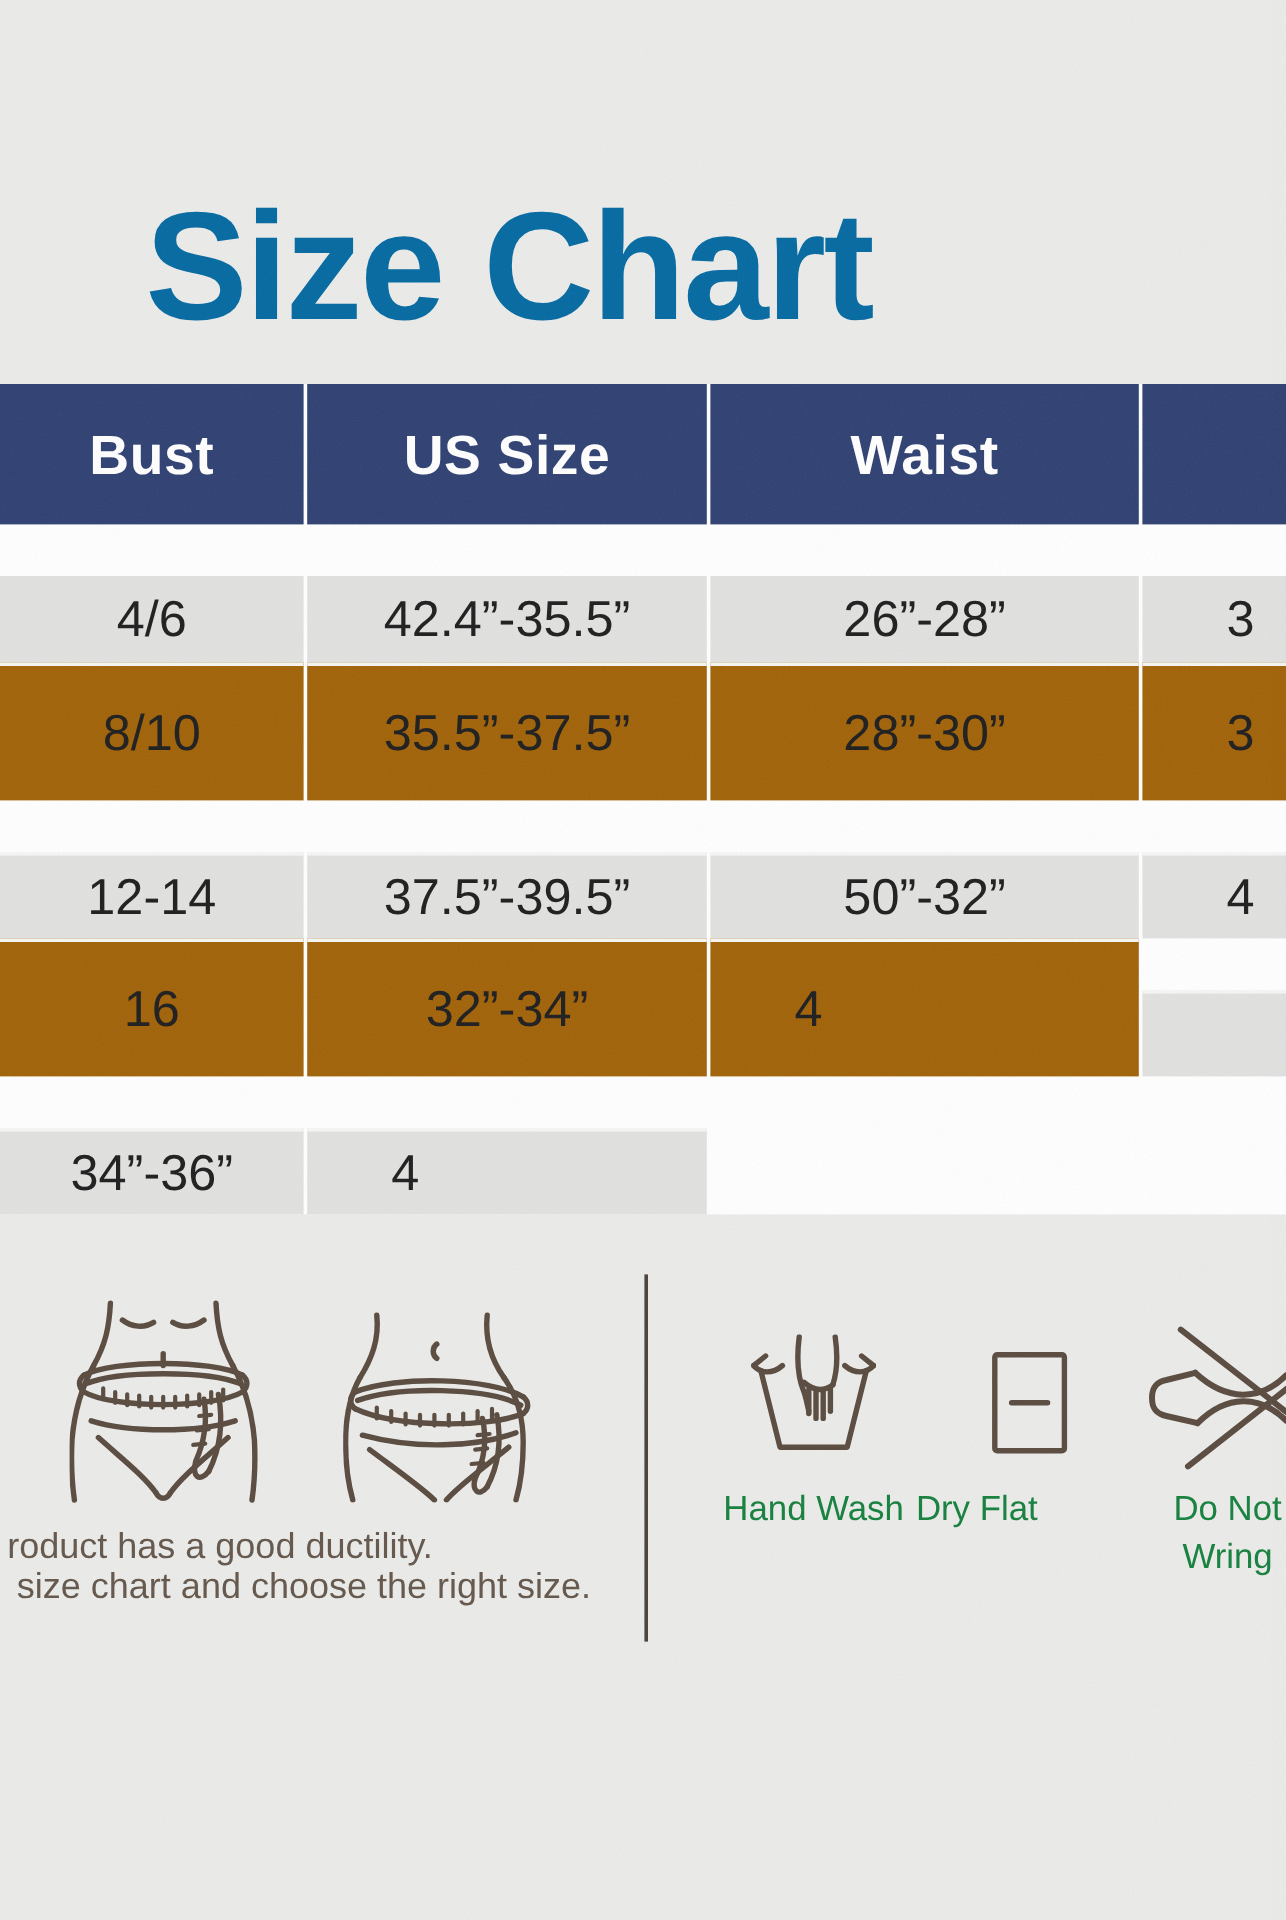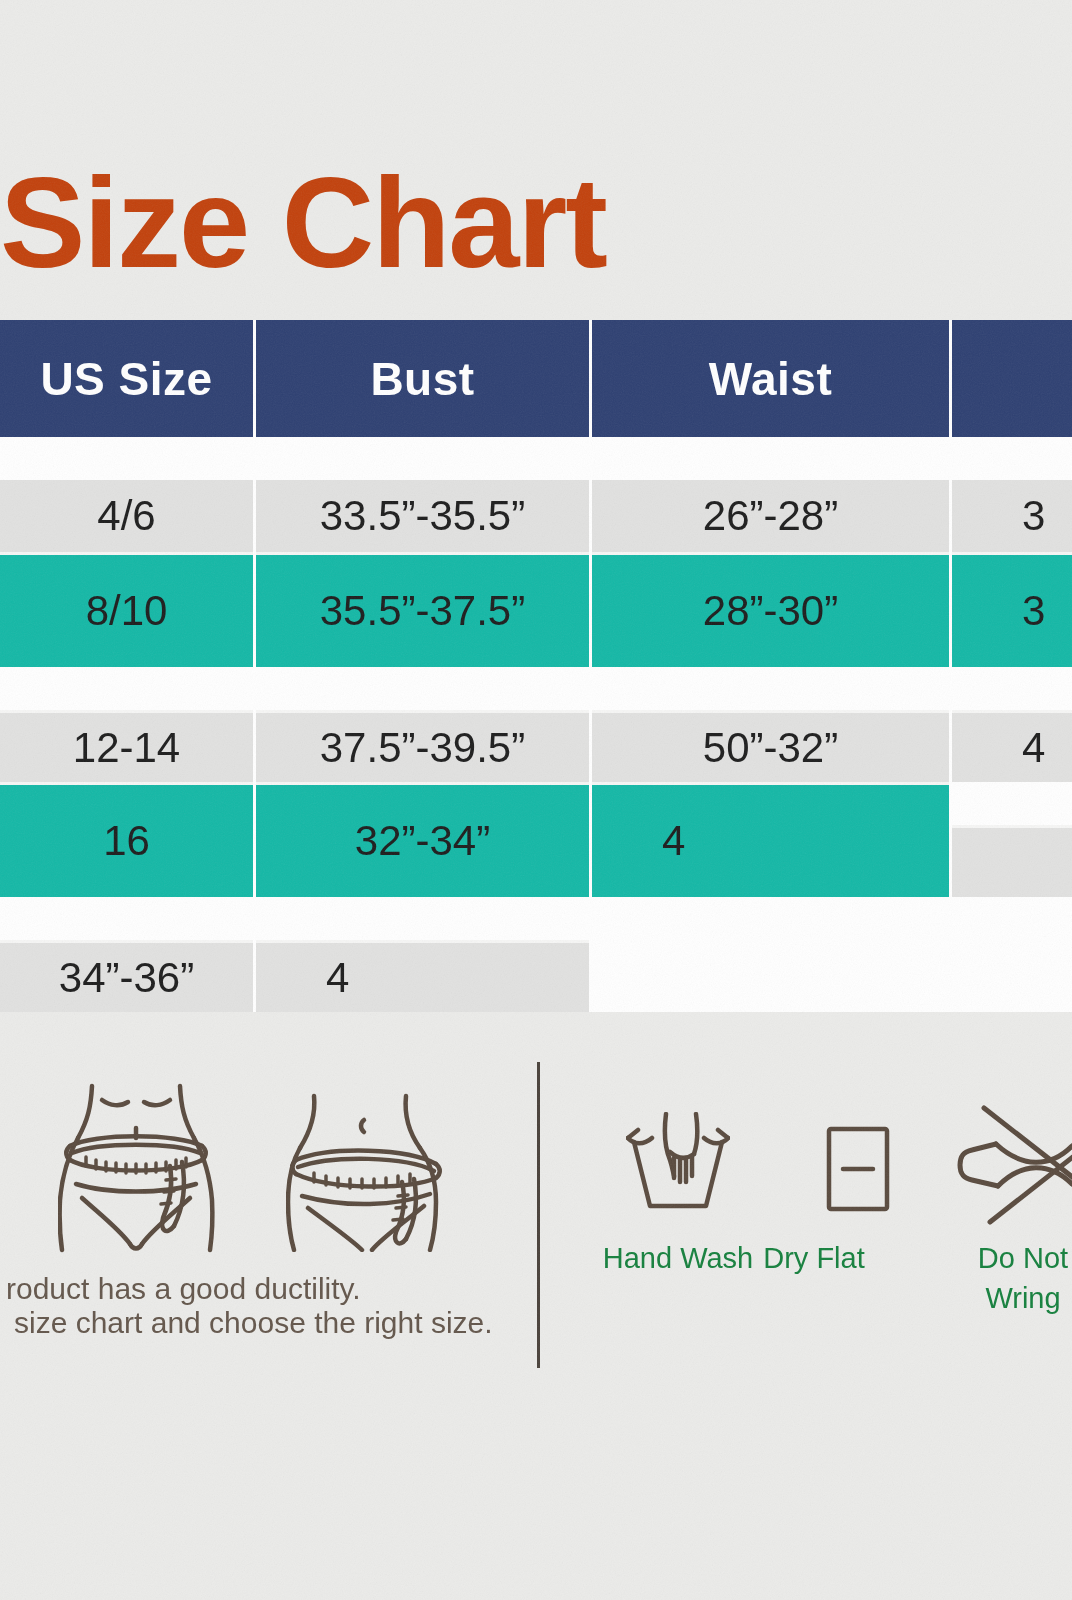--- a/index.html
+++ b/index.html
@@ -4,22 +4,22 @@
 <style>
   html,body{margin:0;padding:0;}
   body{font-family:"Liberation Sans", sans-serif; background:#ebebe9;}
   .canvas{
     position:relative; width:1072px; height:1600px;
     background:#ebebe9; overflow:hidden;
   }
   
   .page-title{
     position:absolute; top:148px; left:0; width:848px;
-    text-align:left; font-size:128px; font-weight:800;
-    letter-spacing:-2px; color:#c2410c; line-height:150px;
+    text-align:center; font-size:128px; font-weight:800;
+    letter-spacing:-2px; color:#0369a1; line-height:150px;
     margin:0;
   }
   
   .size-table{
     position:absolute; left:0; top:320px; width:1290px;
     display:grid;
     grid-template-columns:253px 333px 357px 347px;
     grid-template-rows:117px repeat(5,115px);
     column-gap:3px;
     background:#ffffff;
@@ -27,21 +27,21 @@
   .th{
     background:#2e4072; color:#ffffff;
     display:flex; align-items:center; justify-content:center;
     font-size:46px; font-weight:600; letter-spacing:0.5px;
   }
   .td{
     display:flex; align-items:center; justify-content:center;
     font-size:42px; color:#1d1d1d; box-sizing:border-box;
   }
   .row-odd{background:#e1e1e0;margin-top:43px;}
-  .row-even{background:#14b8a6;}
+  .row-even{background:#a16207;}
   .td.sep{border-top:3px solid #f6f6f5;}
   .td.col4{justify-content:flex-start; padding-left:70px;}
   
   .figure{position:absolute;}
   .note{
     position:absolute; color:#63564b; font-size:30px; line-height:34px;
     white-space:nowrap;
   }
   .v-divider{
     position:absolute; left:537px; top:1062px; width:3px; height:306px;
@@ -61,27 +61,27 @@
 </style>
 </head>
 <body>
 
 <div class="canvas">
 
   <h1 class="page-title">Size Chart</h1>
 
   <div class="size-table">
 
+    <div class="th">Bust</div>
     <div class="th">US Size</div>
-    <div class="th">Bust</div>
     <div class="th">Waist</div>
     <div class="th"></div>
 
     <div class="td row-odd">4/6</div>
-    <div class="td row-odd">33.5”-35.5”</div>
+    <div class="td row-odd">42.4”-35.5”</div>
     <div class="td row-odd">26”-28”</div>
     <div class="td row-odd col4">3</div>
 
     <div class="td row-even sep">8/10</div>
     <div class="td row-even sep">35.5”-37.5”</div>
     <div class="td row-even sep">28”-30”</div>
     <div class="td row-even sep col4">3</div>
 
     <div class="td row-odd sep">12-14</div>
     <div class="td row-odd sep">37.5”-39.5”</div>

